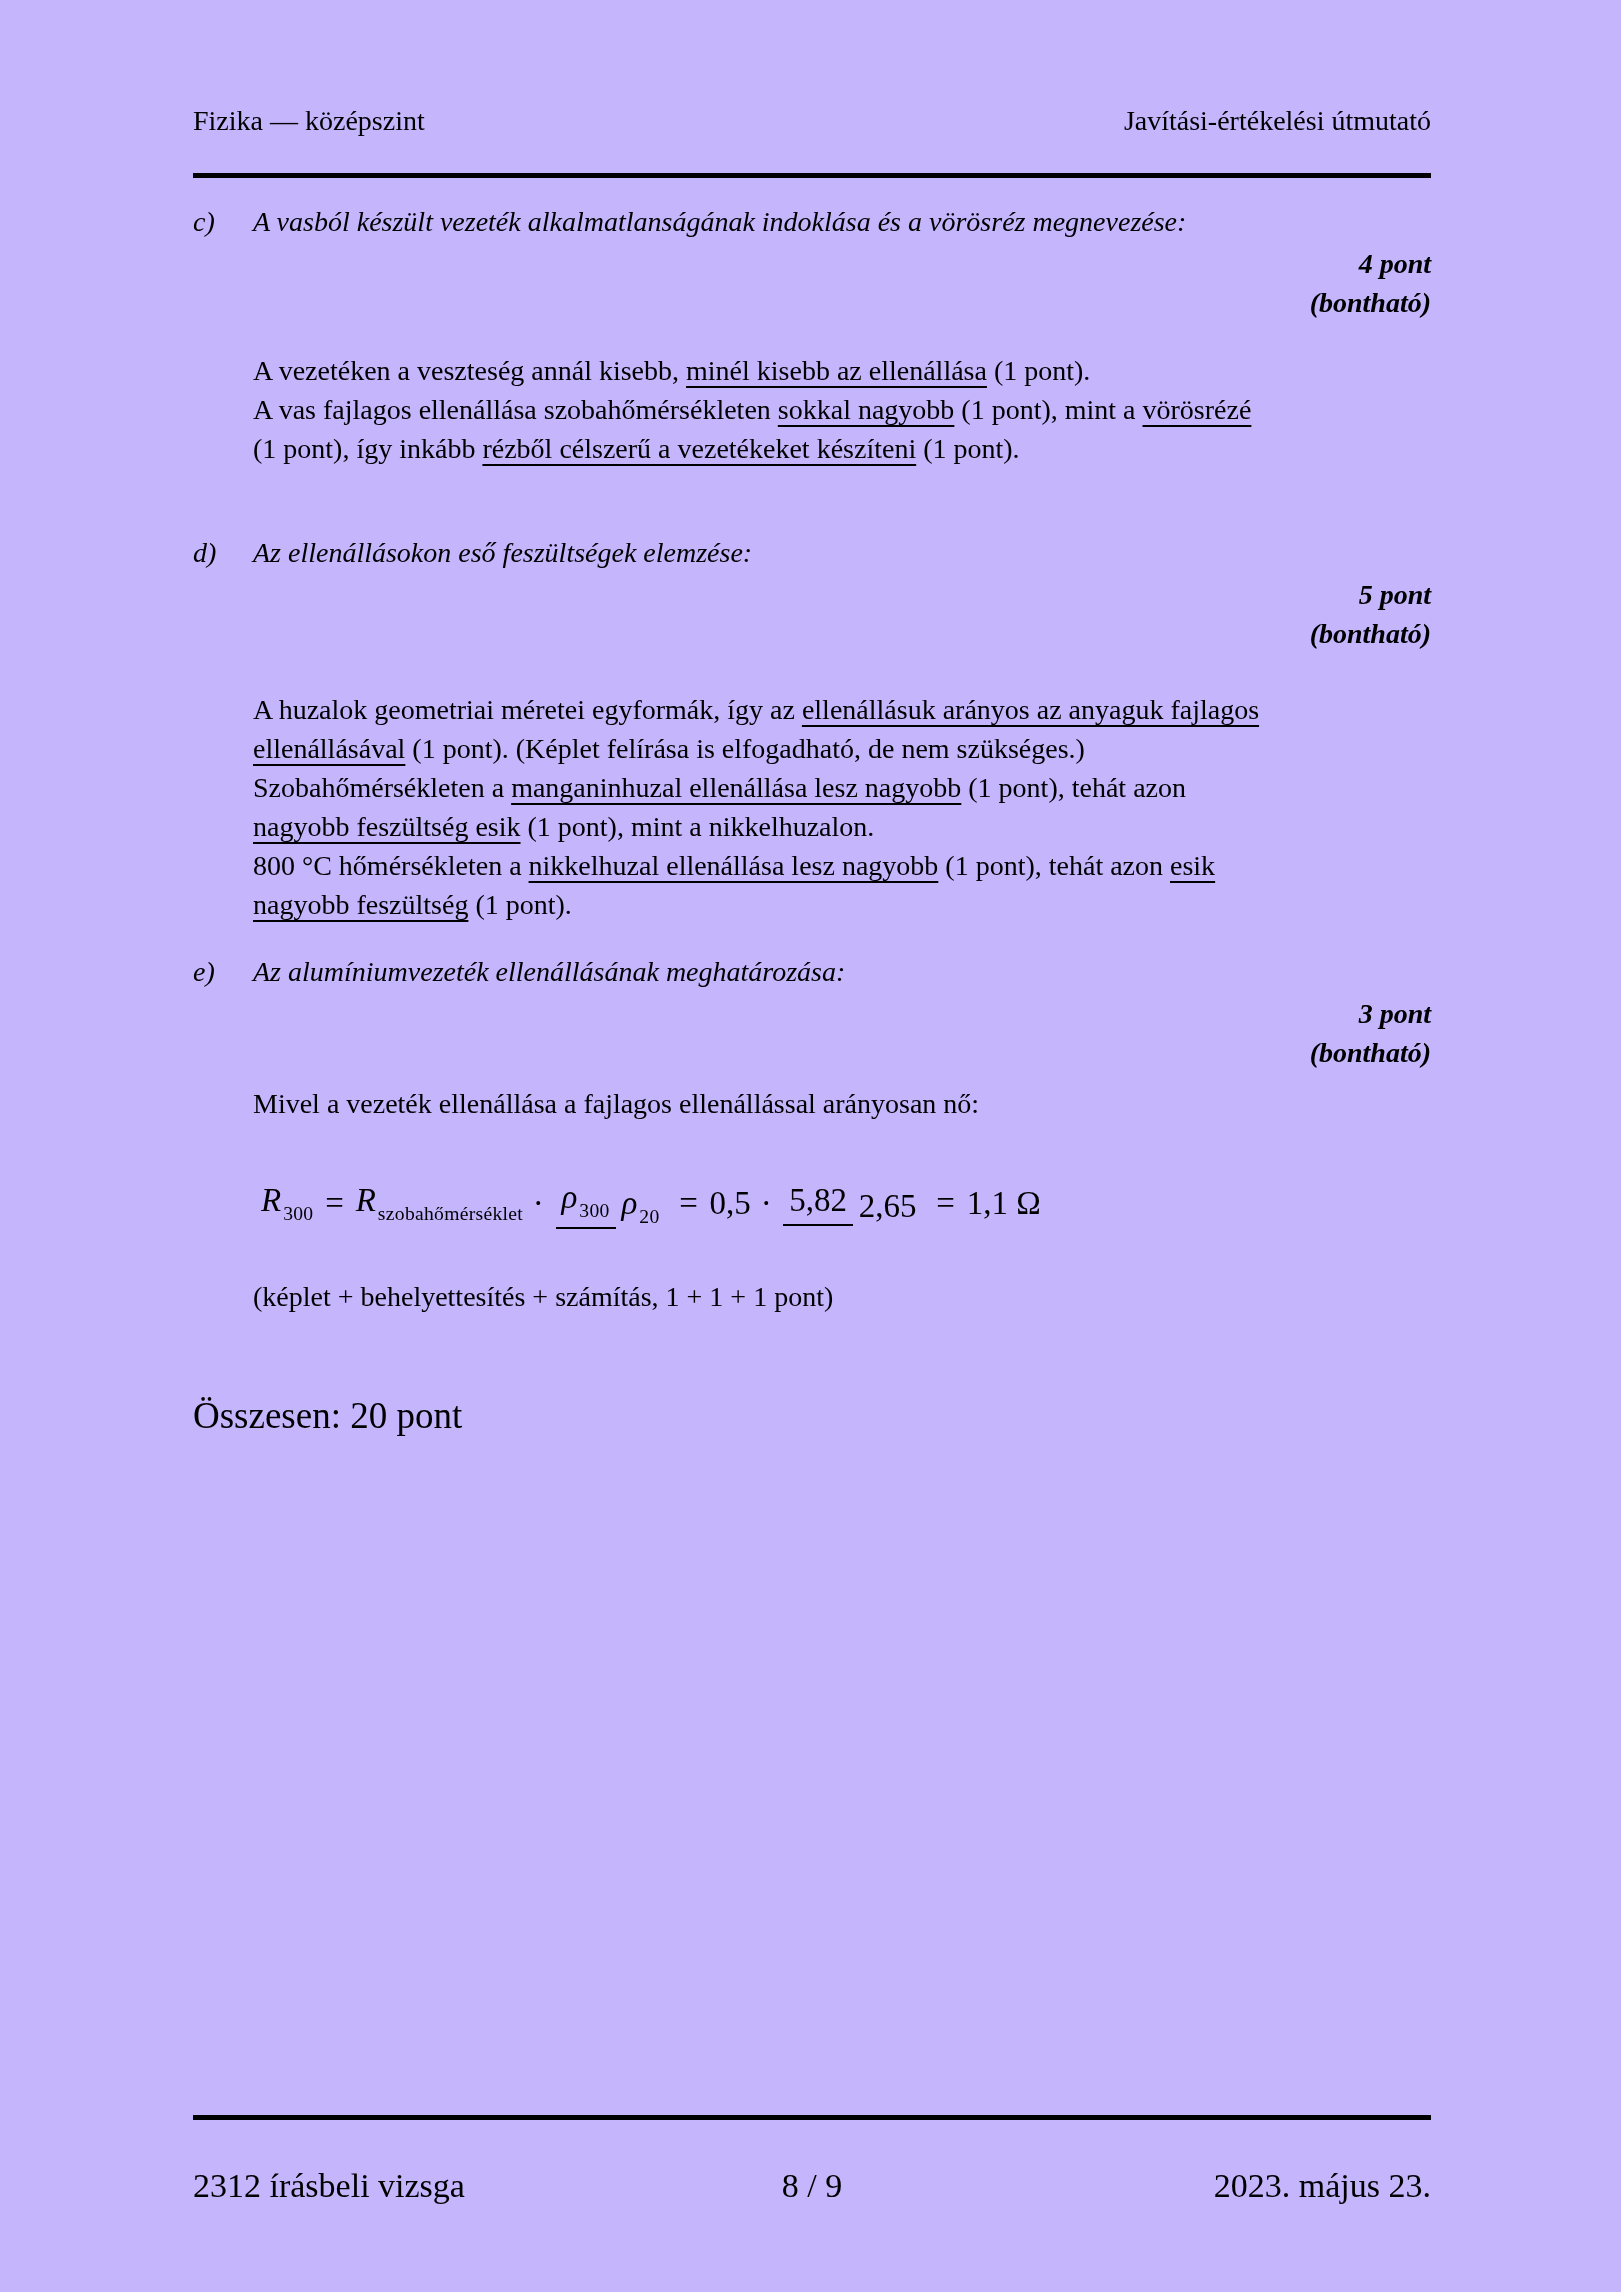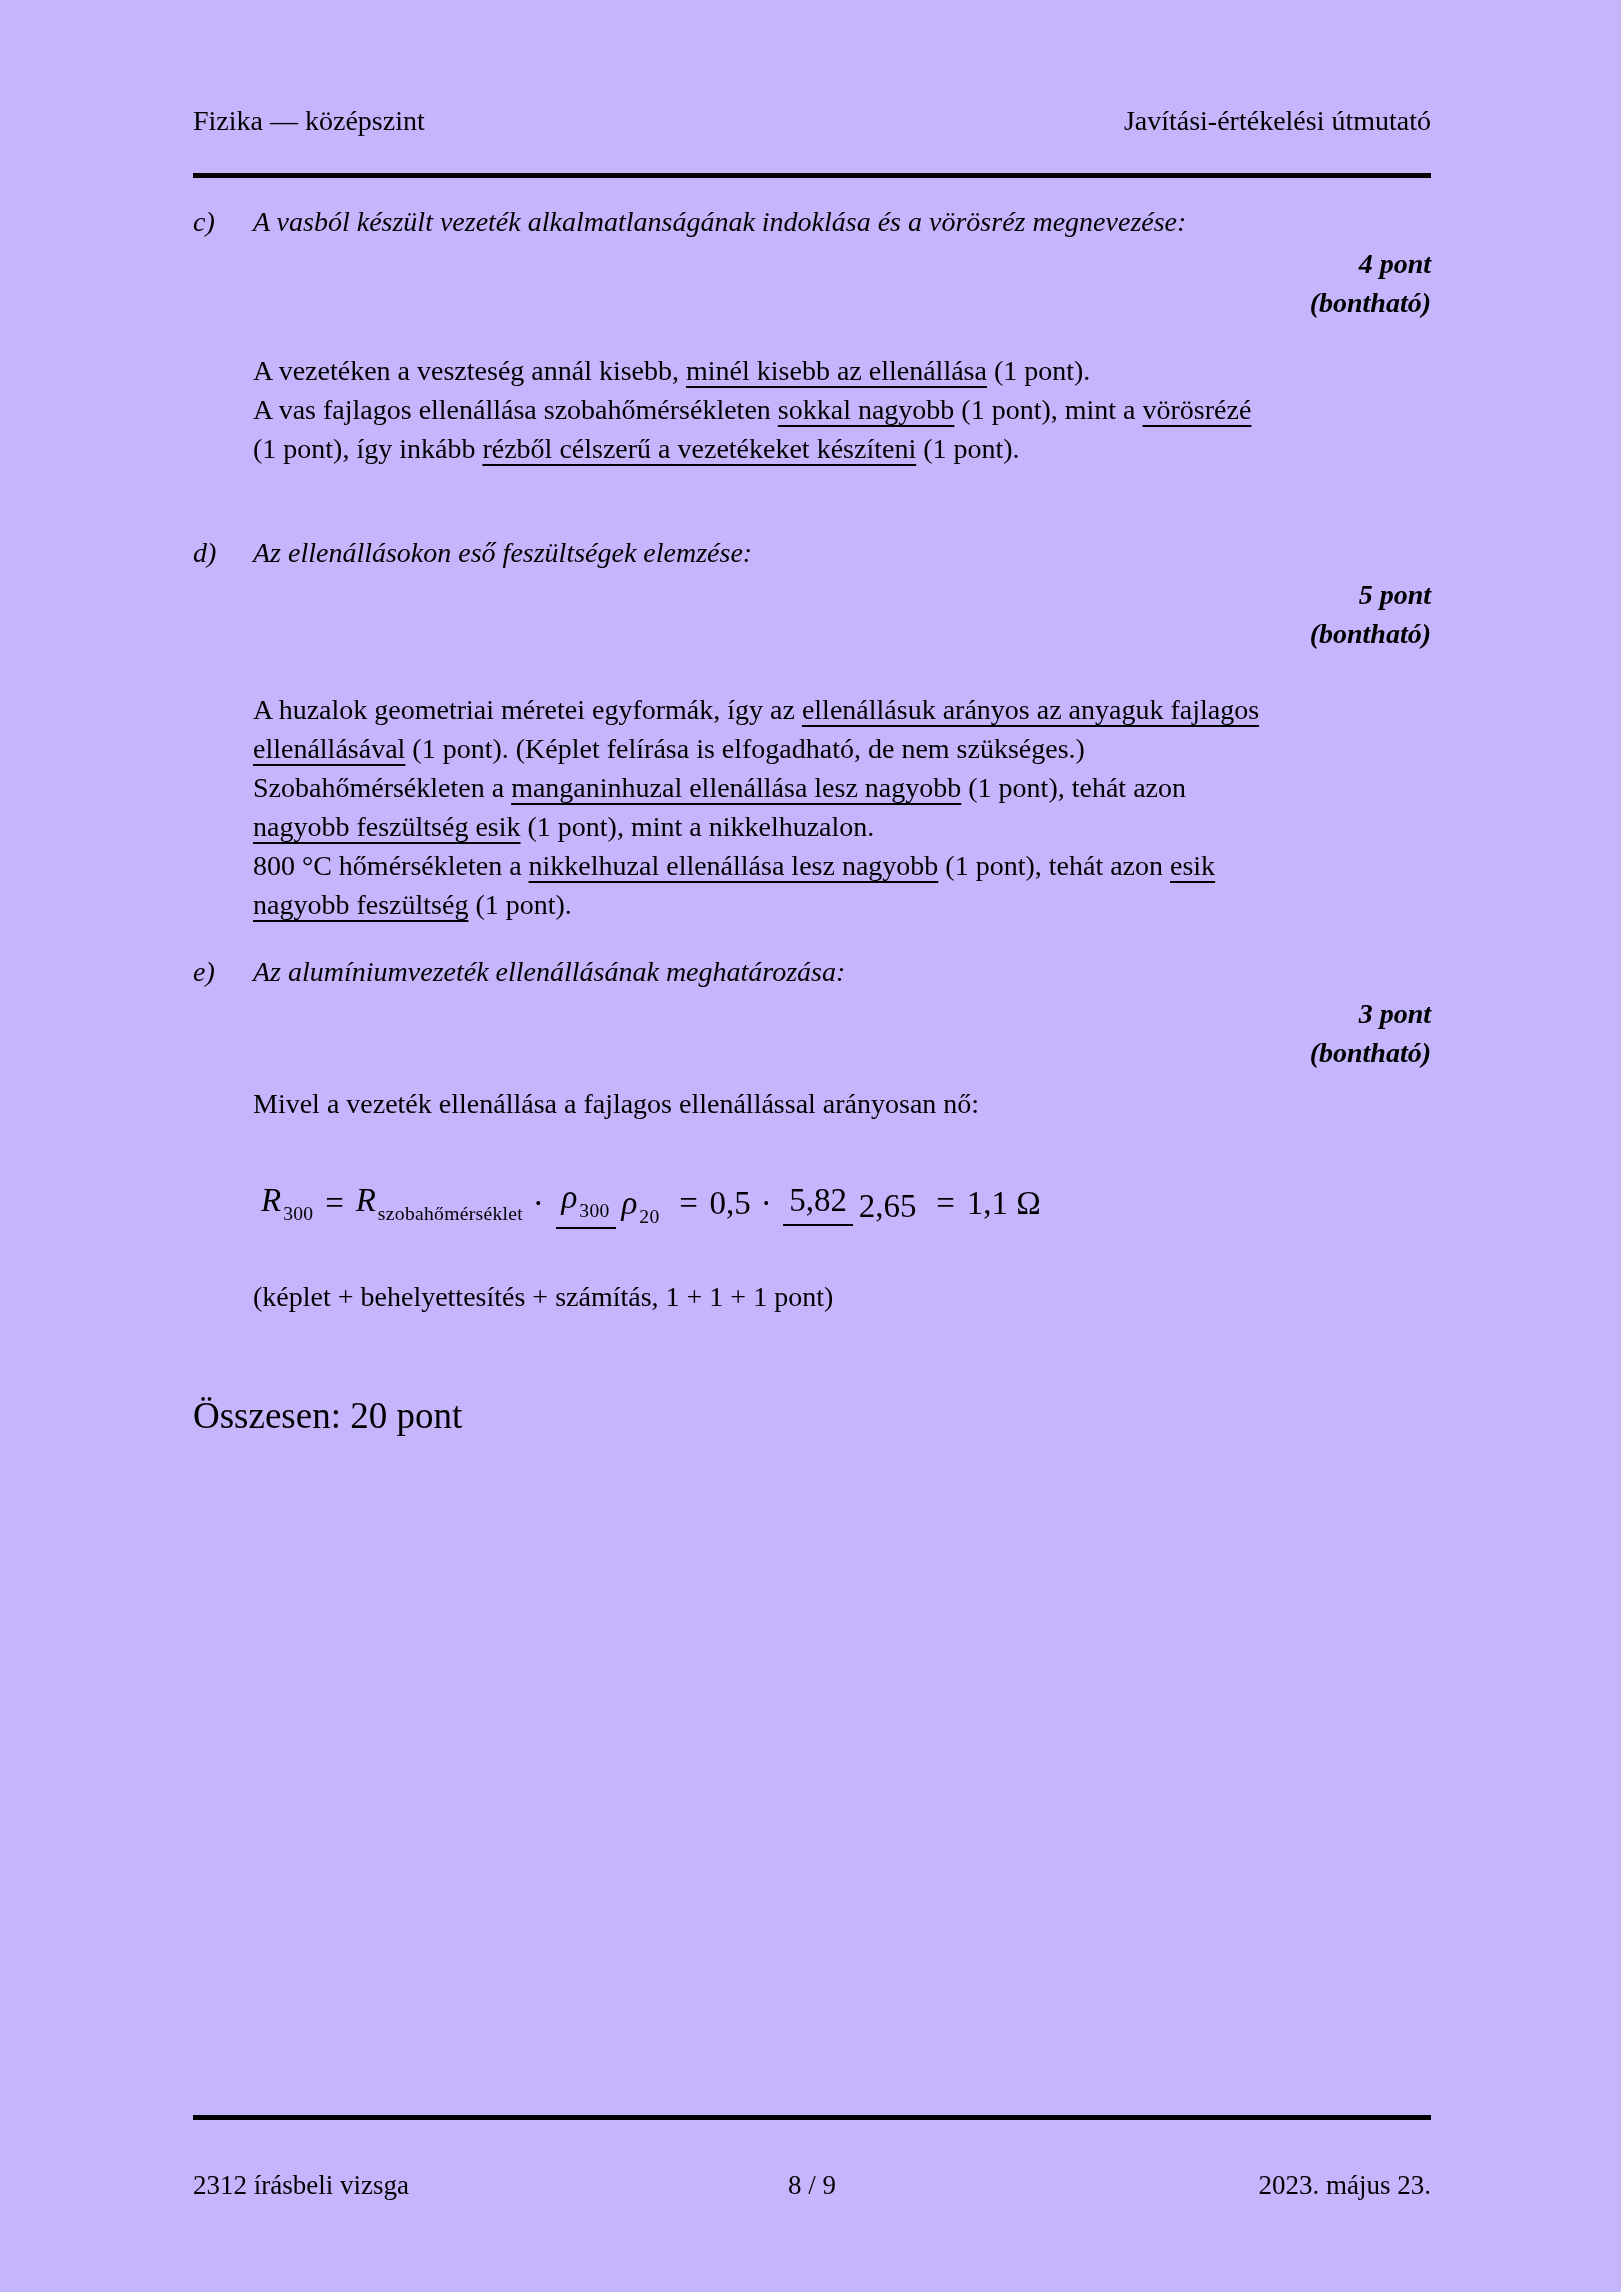--- a/index.html
+++ b/index.html
@@ -54,21 +54,21 @@
   .formula-note { padding-left:60px; margin-top:18px; line-height:39px; }
 
   .total-line {
     font-weight:normal;
     font-size:37px; line-height:47px; margin-top:76px;
   }
 
   .footer { position:absolute; left:193px; right:190px; top:2115px; }
   .footer-row {
     display:flex; justify-content:space-between; align-items:baseline;
-    margin-top:47px; font-size:27px; line-height:37px;
+    margin-top:47px; font-size:34px; line-height:37px;
   }
   .footer-center { position:absolute; left:0; right:0; text-align:center; }
 </style>
 </head>
 <body>
 
 <div class="page">
 
   <div class="header">
     <span>Fizika — középszint</span>

